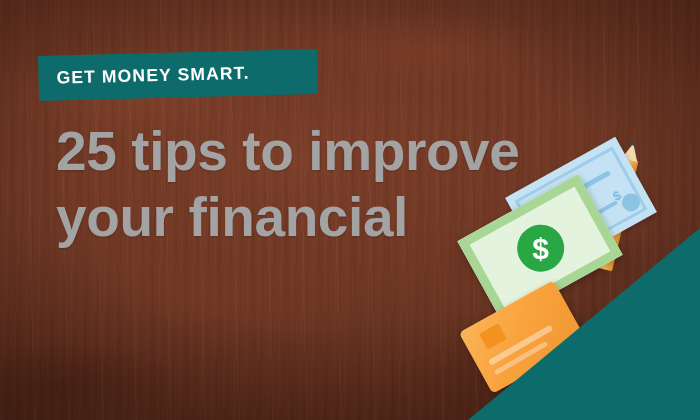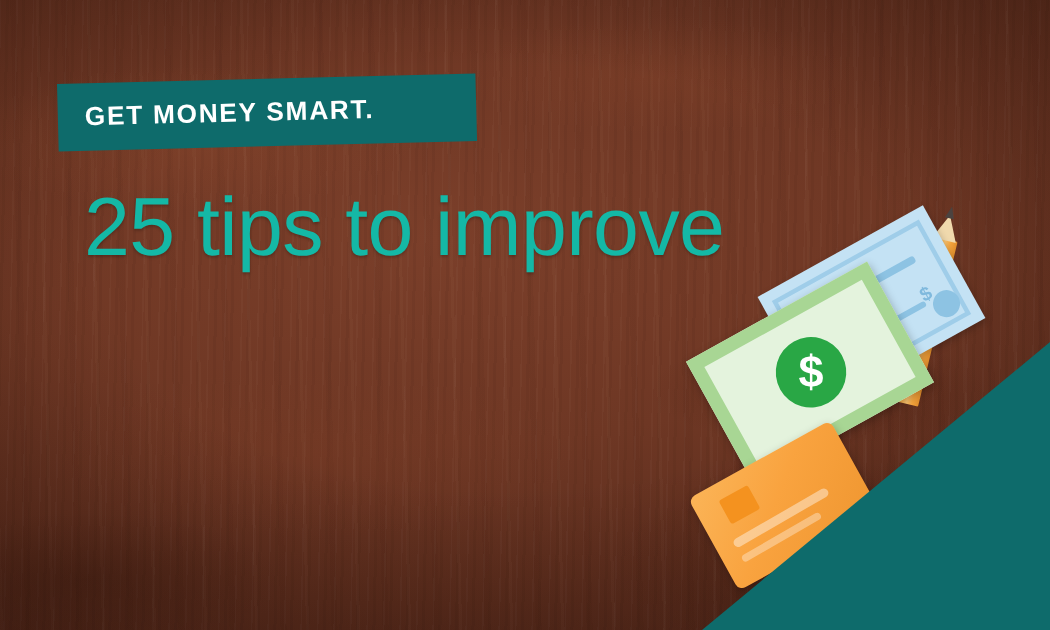--- a/index.html
+++ b/index.html
@@ -85,23 +85,23 @@
     line-height:1;
   }
 
   
   .headline {
     position:absolute;
     left:56px; top:118px;
     width:500px;
   }
   .headline-line {
-    color:#14b8a6;
+    color:#a3a3a3;
     font-size:55px;
-    font-weight:400;
+    font-weight:700;
     line-height:66px;
     letter-spacing:-0.4px;
     white-space:nowrap;
     text-shadow:0 1px 2px rgba(0,0,0,.22);
   }
 
   
   .illustration {
     position:absolute;
     left:455px; top:130px;
@@ -305,15 +305,16 @@
   <svg class="corner-triangle" viewBox="0 0 700 420">
     <polygon points="700,228 700,420 468,420" fill="#0e6b6b"></polygon>
   </svg>
 
   <div class="label-banner">
     <div class="label-banner-text">GET MONEY SMART.</div>
   </div>
 
   <div class="headline">
     <div class="headline-line">25 tips to improve</div>
+    <div class="headline-line">your financial</div>
   </div>
 
 </div>
 
 </body></html>

